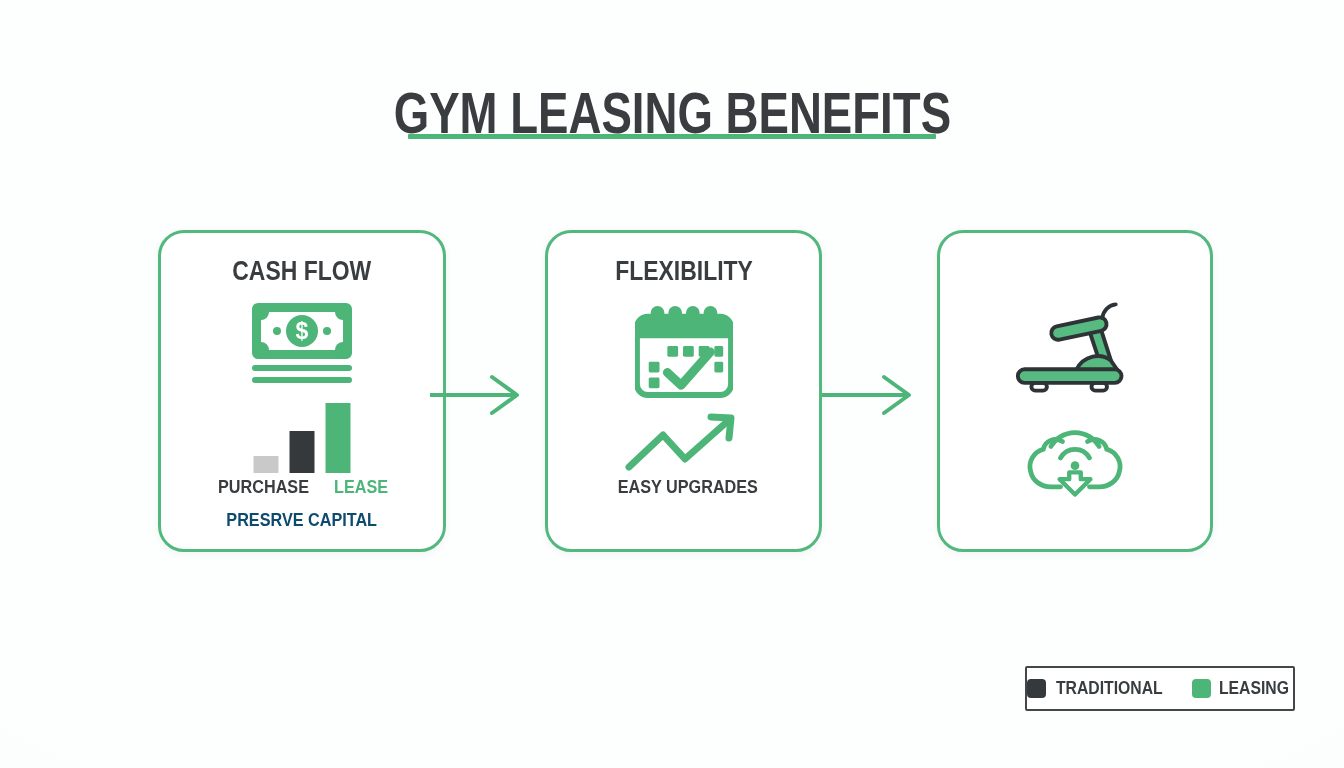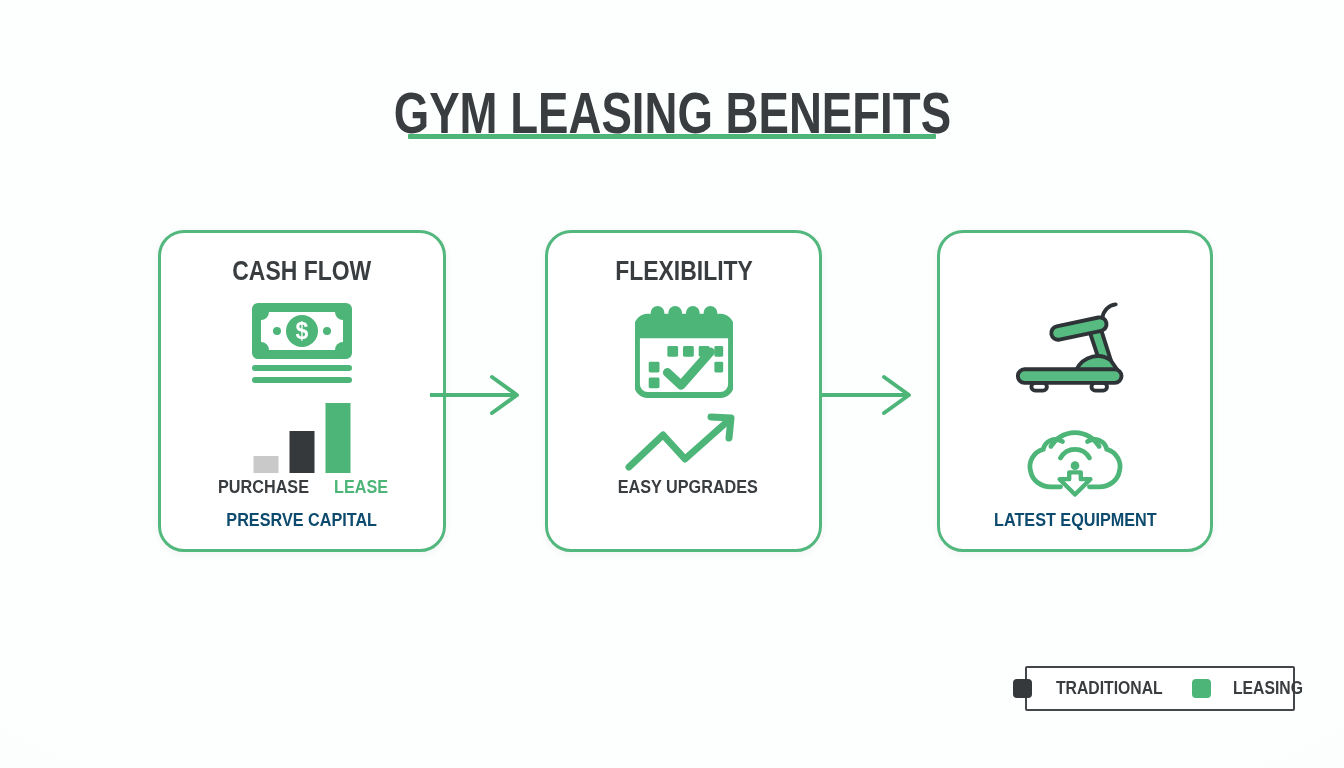--- a/index.html
+++ b/index.html
@@ -53,21 +53,21 @@
 
   
   .connector { position:absolute; top:373px; width:102px; height:44px; }
   #connector-1 { left:430px; }
   #connector-2 { left:822px; }
 
   
   .legend { position:absolute; left:1025px; top:666px; width:270px; height:45px;
             background:#ffffff; border:2px solid #43474a; border-radius:2px;
             display:flex; align-items:center; justify-content:center; gap:24px; }
-  .legend-item { display:flex; align-items:center; gap:18px; }
+  .legend-item { display:flex; align-items:center; gap:4px; }
   .legend-swatch { width:19px; height:19px; border-radius:4px; }
   .swatch-traditional { background:#35393c; }
   .swatch-leasing { background:#4cb577; }
   .legend-label { font-size:17.5px; font-weight:700; color:#393d40; }
 </style>
 </head>
 <body>
 
 <div id="canvas">
 
@@ -174,23 +174,20 @@
       <g fill="none" stroke="#4cb577" stroke-width="5" stroke-linecap="round">
         <path d="M42,29 C34,24 24,28 22,37 C12,40 6,50 9,60 C11,70 20,76 30,76 L40,76"></path>
         <path d="M68,29 C76,24 86,28 88,37 C98,40 104,50 101,60 C99,70 90,76 80,76 L70,76"></path>
         <path d="M30,34 A29,29 0 0 1 80,34"></path>
         <path d="M40,46 A17,17 0 0 1 70,46"></path>
       </g>
       <circle cx="55" cy="54" r="4.5" fill="#4cb577"></circle>
       <path d="M49,61 L61,61 L61,68 L71,68 L55,84 L39,68 L49,68 Z" fill="#ffffff" stroke="#4cb577" stroke-width="4.5" stroke-linejoin="round"></path>
     </svg>
 
-    <div class="caption-row2">
-      <span class="cond90">LATEST EQUIPMENT</span>
-    </div>
   </div>
 
   <div class="legend">
     <div class="legend-item">
       <span class="legend-swatch swatch-traditional"></span>
       <span class="legend-label cond90">TRADITIONAL</span>
     </div>
     <div class="legend-item">
       <span class="legend-swatch swatch-leasing"></span>
       <span class="legend-label cond90">LEASING</span>

